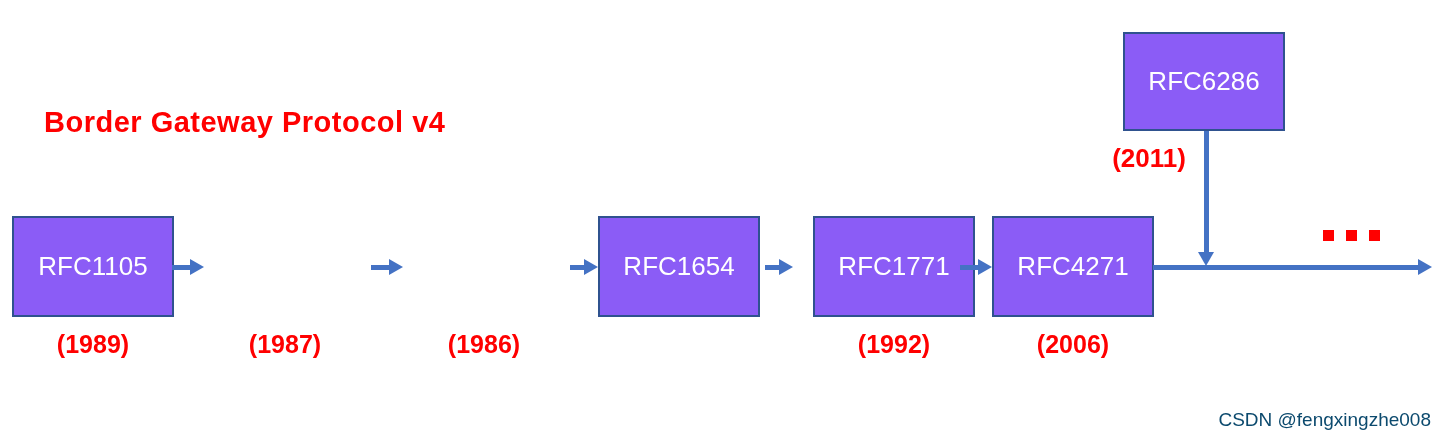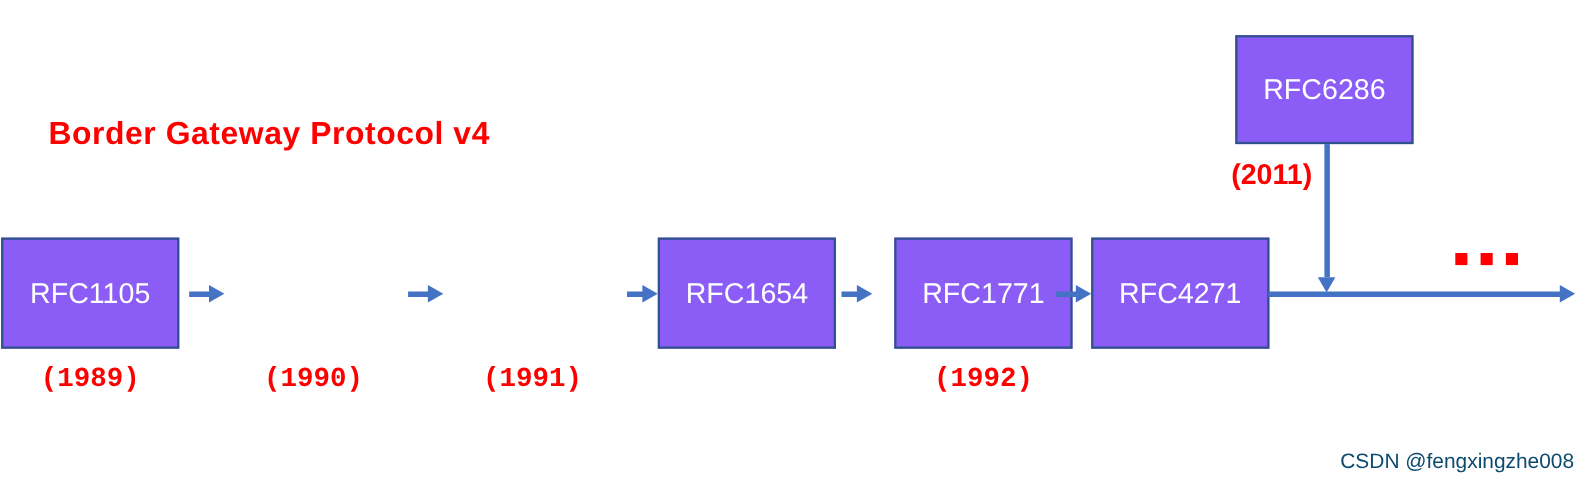--- a/index.html
+++ b/index.html
@@ -16,48 +16,48 @@
     letter-spacing:0.5px; white-space:nowrap;margin-left:24px;
   }
   .rfc-box {
     position:absolute; top:216px; width:162px; height:101px;
     background:#8b5cf6; border:2px solid #2f528f; box-sizing:border-box;
     display:flex; align-items:center; justify-content:center;
     color:#ffffff; font-size:26px; white-space:nowrap;
   }
   .year-label {
     position:absolute; top:330px; width:162px; text-align:center;
-    color:#ff0000; font-weight:bold; font-size:25px; white-space:nowrap;font-family:Liberation Mono, monospace;
+    color:#ff0000; font-weight:bold; font-size:25px; white-space:nowrap;
   }
   .h-line { position:absolute; top:265px; height:5px; background:#4472c4; }
   .h-head {
     position:absolute; top:259px; width:0; height:0;
     border-top:8.5px solid transparent; border-bottom:8.5px solid transparent;
     border-left:14px solid #4472c4;
   }
   .v-line { position:absolute; left:1204px; top:131px; width:5px; height:121px; background:#4472c4; }
   .v-head {
     position:absolute; left:1198px; top:252px; width:0; height:0;
     border-left:8.5px solid transparent; border-right:8.5px solid transparent;
     border-top:14px solid #4472c4;
   }
   .branch-box { top:32px; left:1123px; height:99px; }
   .branch-year {
-    position:absolute; left:1105px; top:143px; width:88px; text-align:right;
+    position:absolute; left:1105px; top:143px; width:88px; text-align:center;
     color:#ff0000; font-weight:bold; font-size:26px; white-space:nowrap;
   }
   .ellipsis { position:absolute; left:0; top:0; }
   .dot { position:absolute; top:230px; width:11px; height:11px; background:#ff0000; }
   .dot1 { left:1323px; } .dot2 { left:1346px; } .dot3 { left:1369px; }
   .watermark {
     position:absolute; right:11px; top:409px;
     color:#0c4a6e; font-size:19px; white-space:nowrap;
   }
   
-  .n0 { left:1px; }   .n1 { left:204px; } .n2 { left:403px; }
+  .n0 { left:12px; }   .n1 { left:204px; } .n2 { left:403px; }
   .n3 { left:598px; } .n4 { left:813px; } .n5 { left:992px; }
   
   .a1l { left:172px; width:19px; }  .a1h { left:190px; }
   .a2l { left:371px; width:19px; }  .a2h { left:389px; }
   .a3l { left:570px; width:15px; }  .a3h { left:584px; }
   .a4l { left:765px; width:15px; }  .a4h { left:779px; }
   .a5l { left:960px; width:19px; }  .a5h { left:978px; }
   .alongl { left:1153px; width:266px; } .alongh { left:1418px; }
 </style>
 </head>
@@ -66,23 +66,24 @@
 <div class="canvas">
 
   <div class="page-title">Border Gateway Protocol v4</div>
 
   <div class="rfc-box n0">RFC1105</div>
   <div class="rfc-box n3">RFC1654</div>
   <div class="rfc-box n4">RFC1771</div>
   <div class="rfc-box n5">RFC4271</div>
 
   <div class="year-label n0">(1989)</div>
-  <div class="year-label n1">(1990)</div>
-  <div class="year-label n2">(1991)</div>
+  <div class="year-label n1">(1987)</div>
+  <div class="year-label n2">(1986)</div>
   <div class="year-label n4">(1992)</div>
+  <div class="year-label n5">(2006)</div>
 
   <div class="h-line a1l"></div>
   <div class="h-head a1h"></div>
   <div class="h-line a2l"></div>
   <div class="h-head a2h"></div>
   <div class="h-line a3l"></div>
   <div class="h-head a3h"></div>
   <div class="h-line a4l"></div>
   <div class="h-head a4h"></div>
   <div class="h-line a5l"></div>

